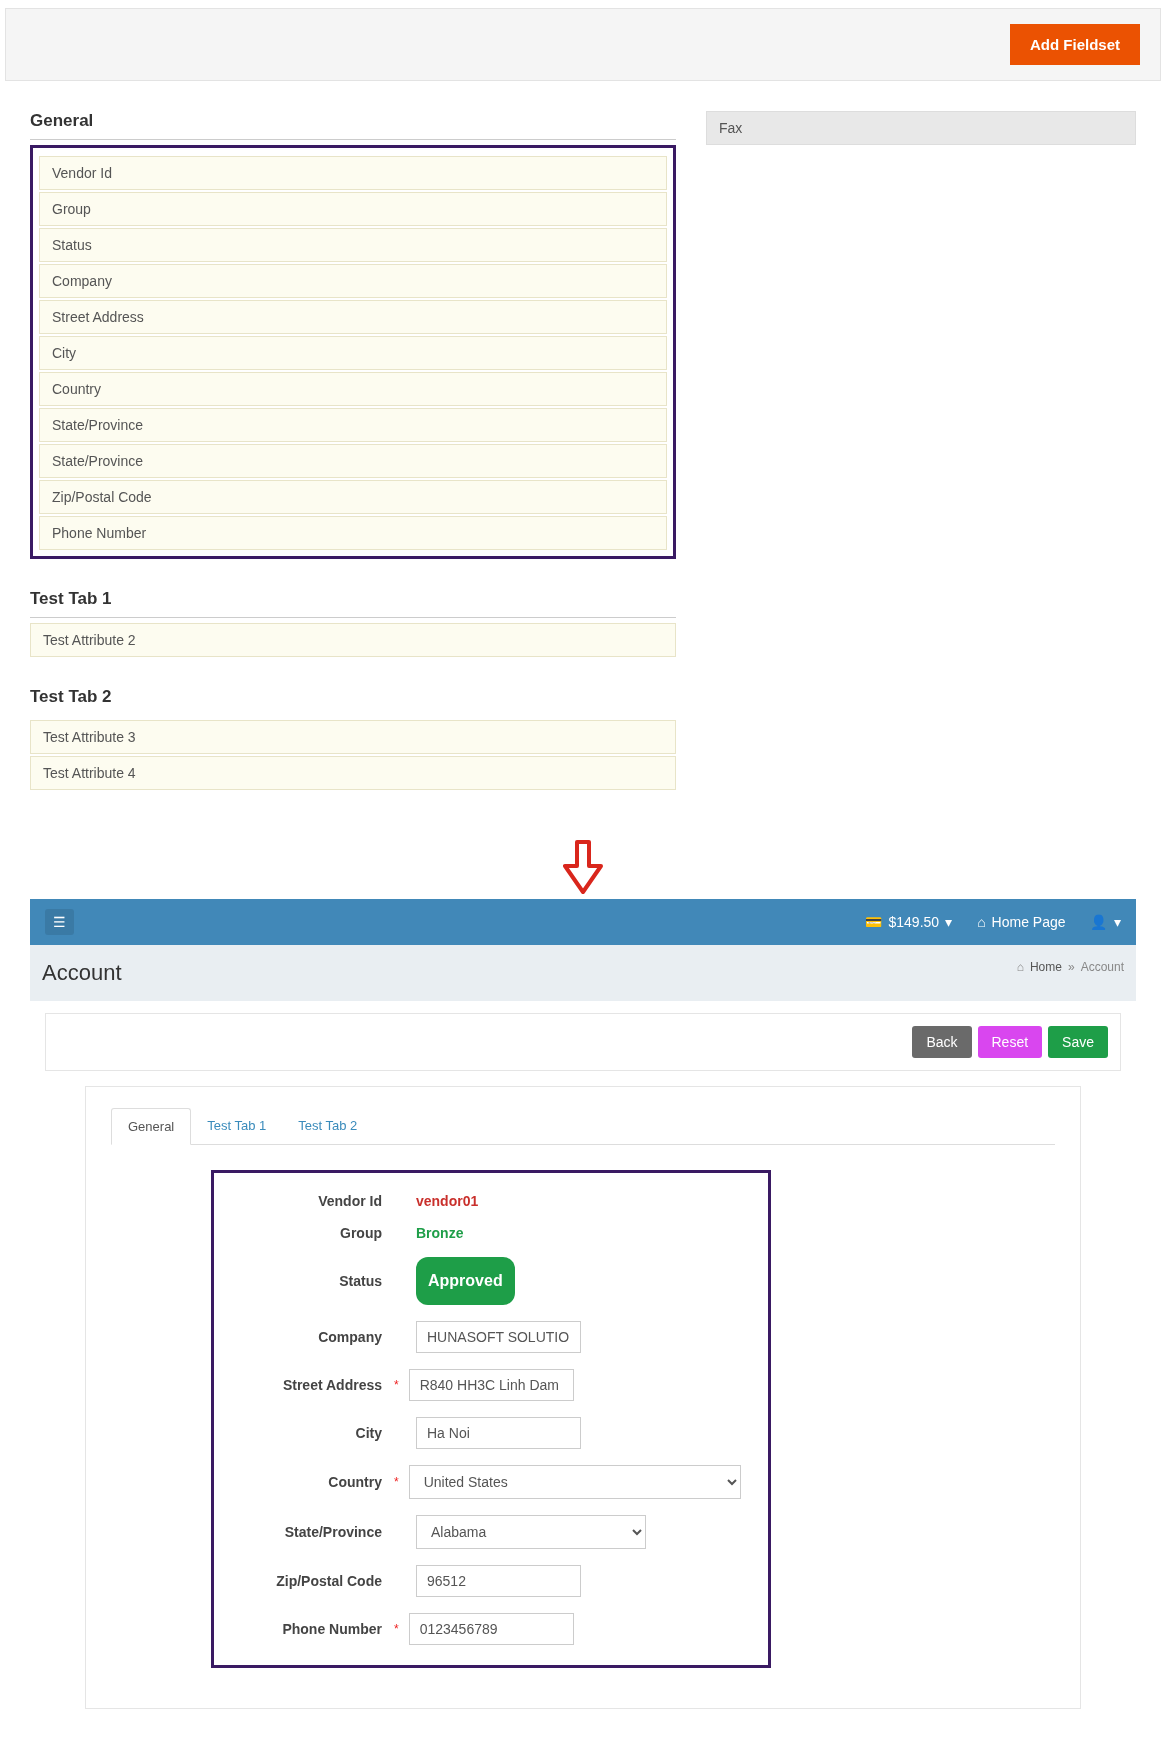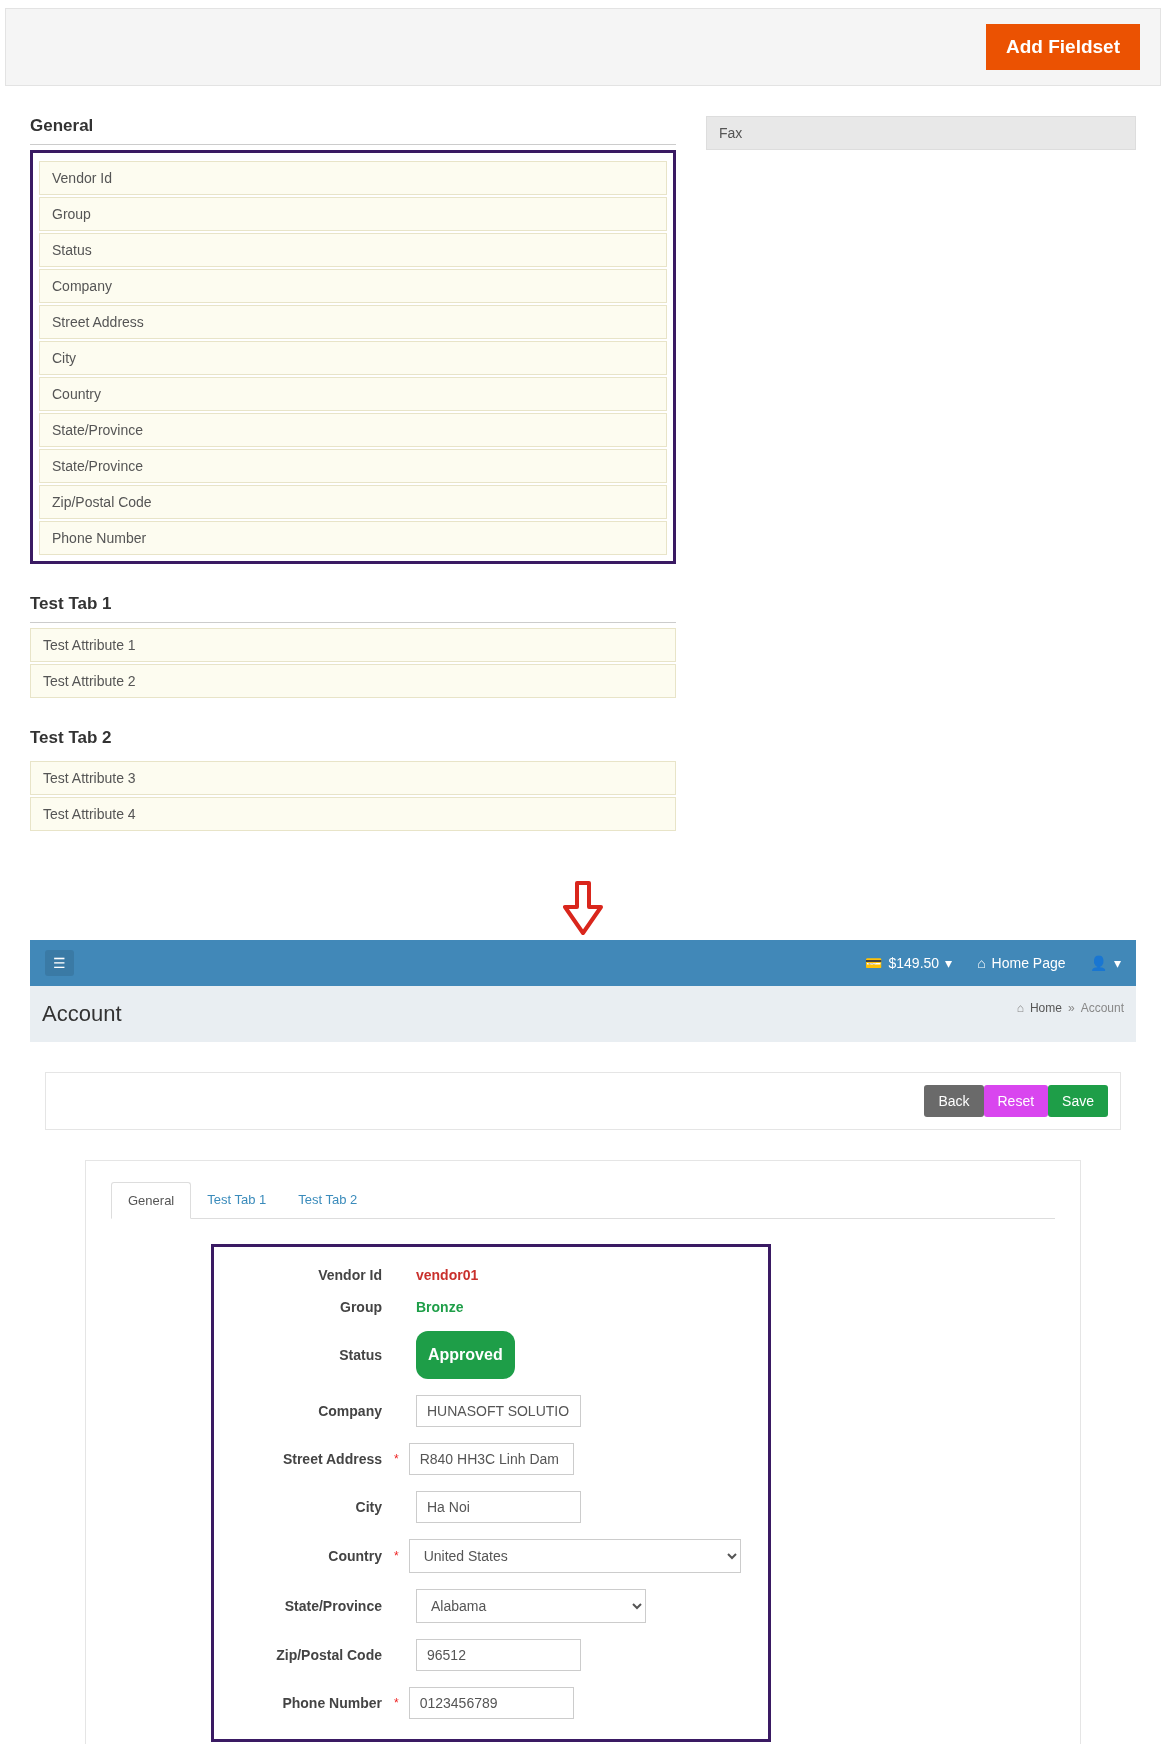--- a/index.html
+++ b/index.html
@@ -17,21 +17,21 @@
   display: flex;
   justify-content: flex-end;
   margin: 8px 5px 30px 5px;
 }
 .btn-orange {
   background: #eb5202;
   color: #fff;
   border: none;
   padding: 12px 20px;
   font-weight: bold;
-  font-size: 19px;
+  font-size: 15px;
   cursor: pointer;
 }
 .columns {
   display: flex;
   gap: 30px;
   padding: 0 30px;
 }
 .col-left { flex: 1; }
 .col-right { width: 430px; }
 .section-title {
@@ -94,24 +94,25 @@
   display: flex;
   align-items: flex-start;
   justify-content: space-between;
 }
 .app-header h1 { font-size: 22px; font-weight: normal; color: #333; }
 .breadcrumb { font-size: 12px; color: #888; display: flex; align-items: center; gap: 6px; }
 .breadcrumb .link { color: #555; }
 .actions-bar {
   background: #fff;
   border: 1px solid #e5e5e5;
-  margin: 30px 15px;
+  margin: 12px 15px;
   padding: 12px;
   display: flex;
   justify-content: flex-end;
+  gap: 6px;
 }
 .btn { border: none; padding: 8px 14px; border-radius: 3px; color: #fff; cursor: pointer; font-size: 14px; }
 .btn-back { background: #6a6a6a; }
 .btn-reset { background: #d946ef; }
 .btn-save { background: #1e9e48; }
 .content-panel {
   background: #fff;
   border: 1px solid #e5e5e5;
   margin: 15px 55px 20px 55px;
   padding: 20px 25px 40px 25px;
@@ -200,21 +201,20 @@
       <div class="attr-item">City</div>
       <div class="attr-item">Country</div>
       <div class="attr-item">State/Province</div>
       <div class="attr-item">State/Province</div>
       <div class="attr-item">Zip/Postal Code</div>
       <div class="attr-item">Phone Number</div>
     </div>
 
     <div class="section-title">Test Tab 1</div>
     <div class="attr-list">
-      <div class="attr-item">Test Attribute 1</div>
       <div class="attr-item">Test Attribute 2</div>
     </div>
 
     <div class="section-title" style="border-bottom:none">Test Tab 2</div>
     <div class="attr-list">
       <div class="attr-item">Test Attribute 3</div>
       <div class="attr-item">Test Attribute 4</div>
     </div>
 
   </div>

